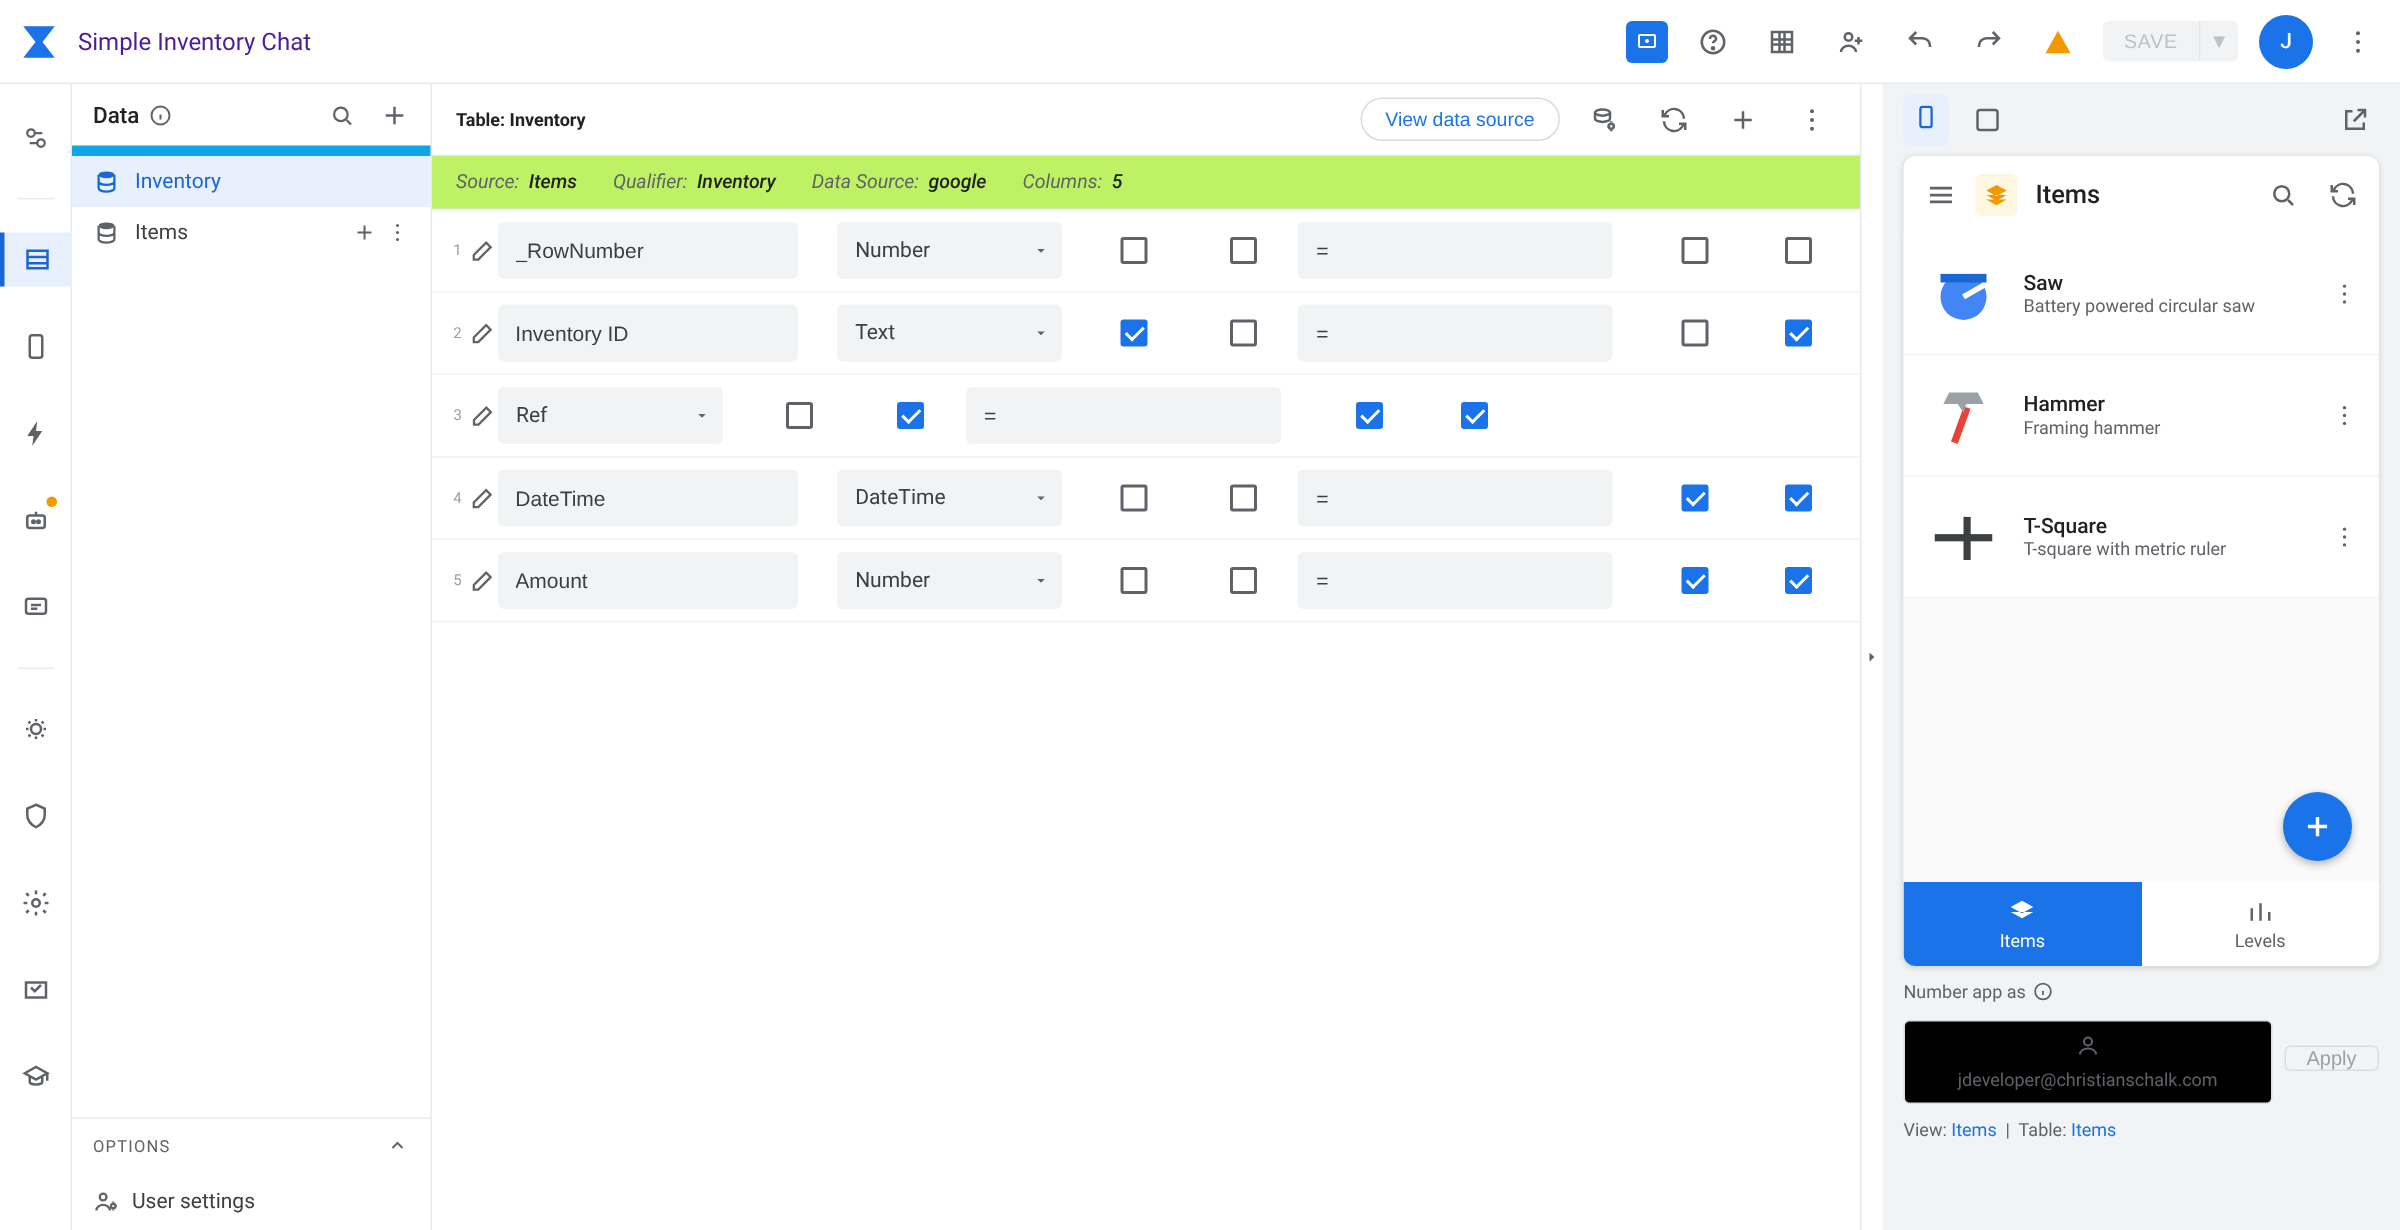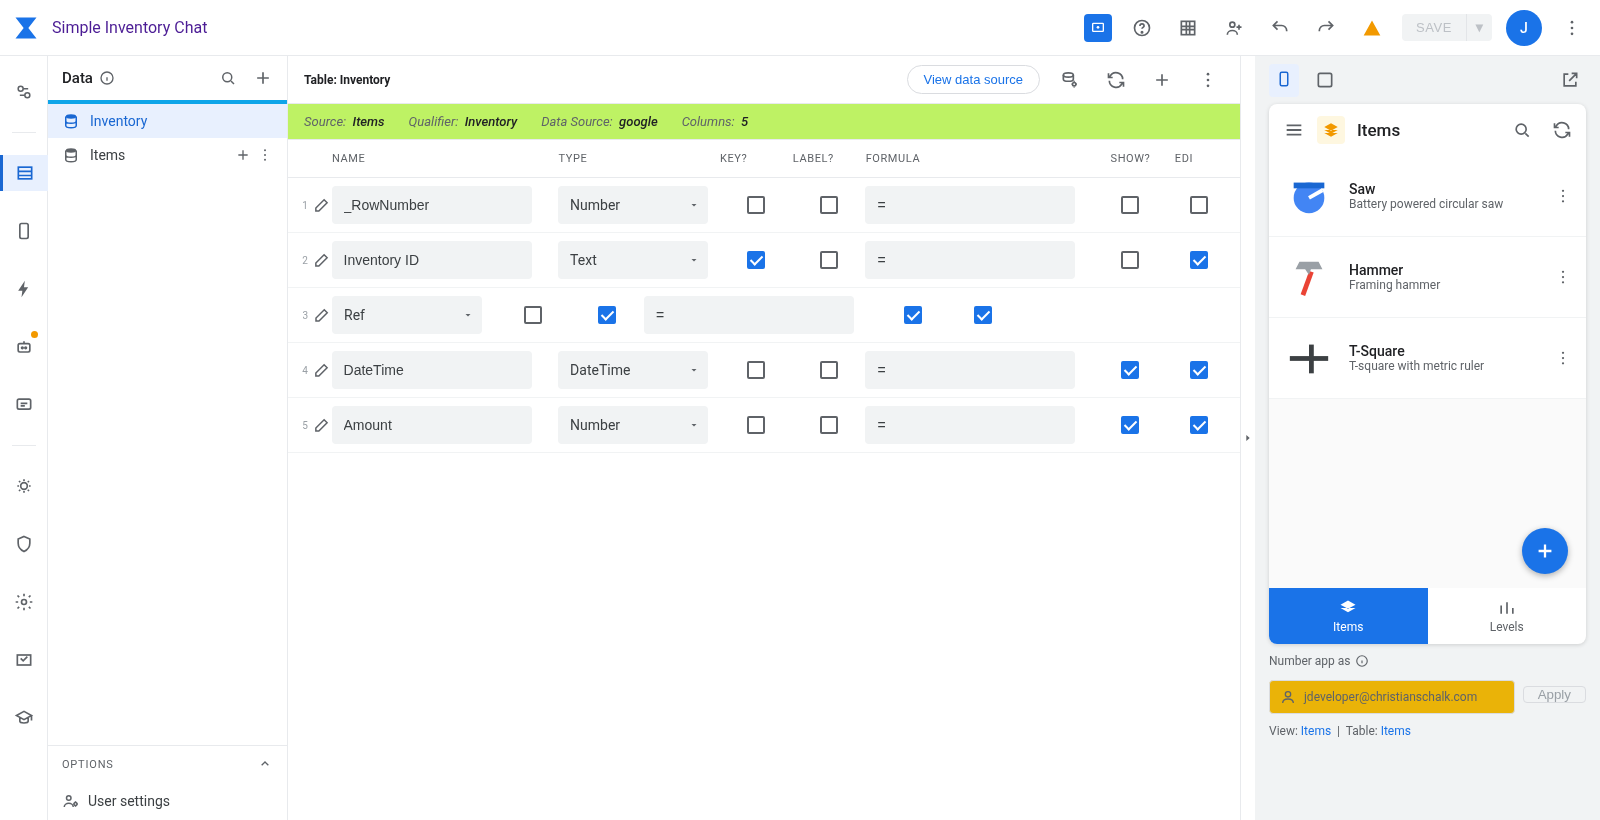--- a/index.html
+++ b/index.html
@@ -25,21 +25,21 @@
   
   .rail { width:48px; border-right:1px solid #e8eaed; display:flex; flex-direction:column; align-items:center; padding-top:18px; gap:22px; }
   .rail .icon-btn { width:36px; height:36px; }
   .rail .active { background:#e8f0fe; color:#1967d2; border-radius:0; width:48px; border-left:3px solid #1967d2; }
   .rail hr { width:24px; border:none; border-top:1px solid #e8eaed; }
   .rail .dot-badge { position:relative; }
   .rail .dot-badge::after { content:""; position:absolute; top:2px; right:4px; width:7px; height:7px; background:#f29900; border-radius:50%; }
 
   
   .datapanel { width:240px; border-right:1px solid #e8eaed; display:flex; flex-direction:column; background:#fff; }
-  .datapanel-head { height:48px; display:flex; align-items:center; gap:6px; padding:0 14px; border-bottom:4px solid #0ea5e9; font-weight:500; }
+  .datapanel-head { height:48px; display:flex; align-items:center; gap:6px; padding:0 14px; border-bottom:7px solid #0ea5e9; font-weight:500; }
   .datapanel-head .title { font-size:15px; }
   .datapanel-head .info-icon { color:#5f6368; }
   .datapanel-head .spacer { flex:1; }
   .table-item { display:flex; align-items:center; gap:10px; padding:8px 14px; font-size:14px; color:#3c4043; }
   .table-item.selected { background:#e8f0fe; color:#1967d2; }
   .table-item .db-icon { width:18px; color:inherit; }
   .table-item .trail { margin-left:auto; display:flex; gap:6px; color:#5f6368; }
   .datapanel .options { margin-top:auto; }
   .options-head { display:flex; align-items:center; padding:10px 14px; font-size:11px; letter-spacing:.8px; color:#5f6368; border-top:1px solid #e8eaed; }
   .options-head svg{ margin-left:auto; }
@@ -81,21 +81,21 @@
   .pimg{ width:52px;height:52px;display:flex;align-items:center;justify-content:center; }
   .ptxt .t{ font-size:14px; font-weight:500; color:#202124; }
   .ptxt .s{ font-size:12px; color:#5f6368; }
   .pitem .more{ margin-left:auto; color:#5f6368; }
   .fab{ position:relative; }
   .fab-btn{ position:absolute; right:18px; bottom:14px; width:46px;height:46px;border-radius:50%;background:#1a73e8;color:#fff;display:flex;align-items:center;justify-content:center;box-shadow:0 2px 6px rgba(0,0,0,.3); }
   .phone-tabs{ display:flex; height:56px; }
   .phone-tabs .tab{ flex:1; display:flex; flex-direction:column; align-items:center; justify-content:center; font-size:12px; color:#5f6368; gap:2px; }
   .phone-tabs .tab.active{ background:#1a73e8; color:#fff; }
   .preview-foot{ padding:10px 14px; font-size:12px; color:#5f6368; }
-  .email-box{ display:flex; align-items:center; gap:8px; background:#eab308; border:1px solid #dadce0; border-radius:4px; padding:8px 10px; margin-top:6px; }
+  .email-box{ display:flex; align-items:center; gap:8px; background:#000000; border:1px solid #dadce0; border-radius:4px; padding:8px 10px; margin-top:6px;flex-direction:column; }
   .apply-btn{ background:#f1f3f4; border:1px solid #dadce0; color:#9aa0a6; padding:0 14px; border-radius:4px; }
   .foot-row{ display:flex; gap:8px; align-items:center; }
   .link{ color:#1a73e8; }
 
   .collapse-handle{ width:14px; display:flex; align-items:center; justify-content:center; color:#5f6368; cursor:pointer; }
 </style>
 </head>
 <body>
 
 <div class="topbar">
@@ -324,29 +324,20 @@
           </div>
       </div>
     </div>
     <div class="meta-bar">
       <span><span>Source:</span> &nbsp;<b>Items</b></span>
       <span><span>Qualifier:</span> &nbsp;<b>Inventory</b></span>
       <span><span>Data Source:</span> &nbsp;<b>google</b></span>
       <span><span>Columns:</span> &nbsp;<b>5</b></span>
     </div>
     <div class="grid">
-      <div class="grid-head">
-        <span class="col-name">NAME</span>
-        <span class="col-type">TYPE</span>
-        <span class="col-key">KEY?</span>
-        <span class="col-label">LABEL?</span>
-        <span class="col-formula">FORMULA</span>
-        <span class="col-show">SHOW?</span>
-        <span class="col-edit">EDI</span>
-      </div>
       <div id="rows">
   <div class="row">
     <span class="idx">1</span>
     <svg class="edit-icon" width="18" height="18" viewBox="0 0 24 24" fill="none" stroke="currentColor" stroke-width="2">
               <path d="M4 20h4L19 9l-4-4L4 16v4z"></path>
             </svg>
     <span class="col-name"><input class="box-input" value="_RowNumber" style=""></span>
     <span class="col-type">
               <div class="box-input type-select">
                 <span>Number</span>

